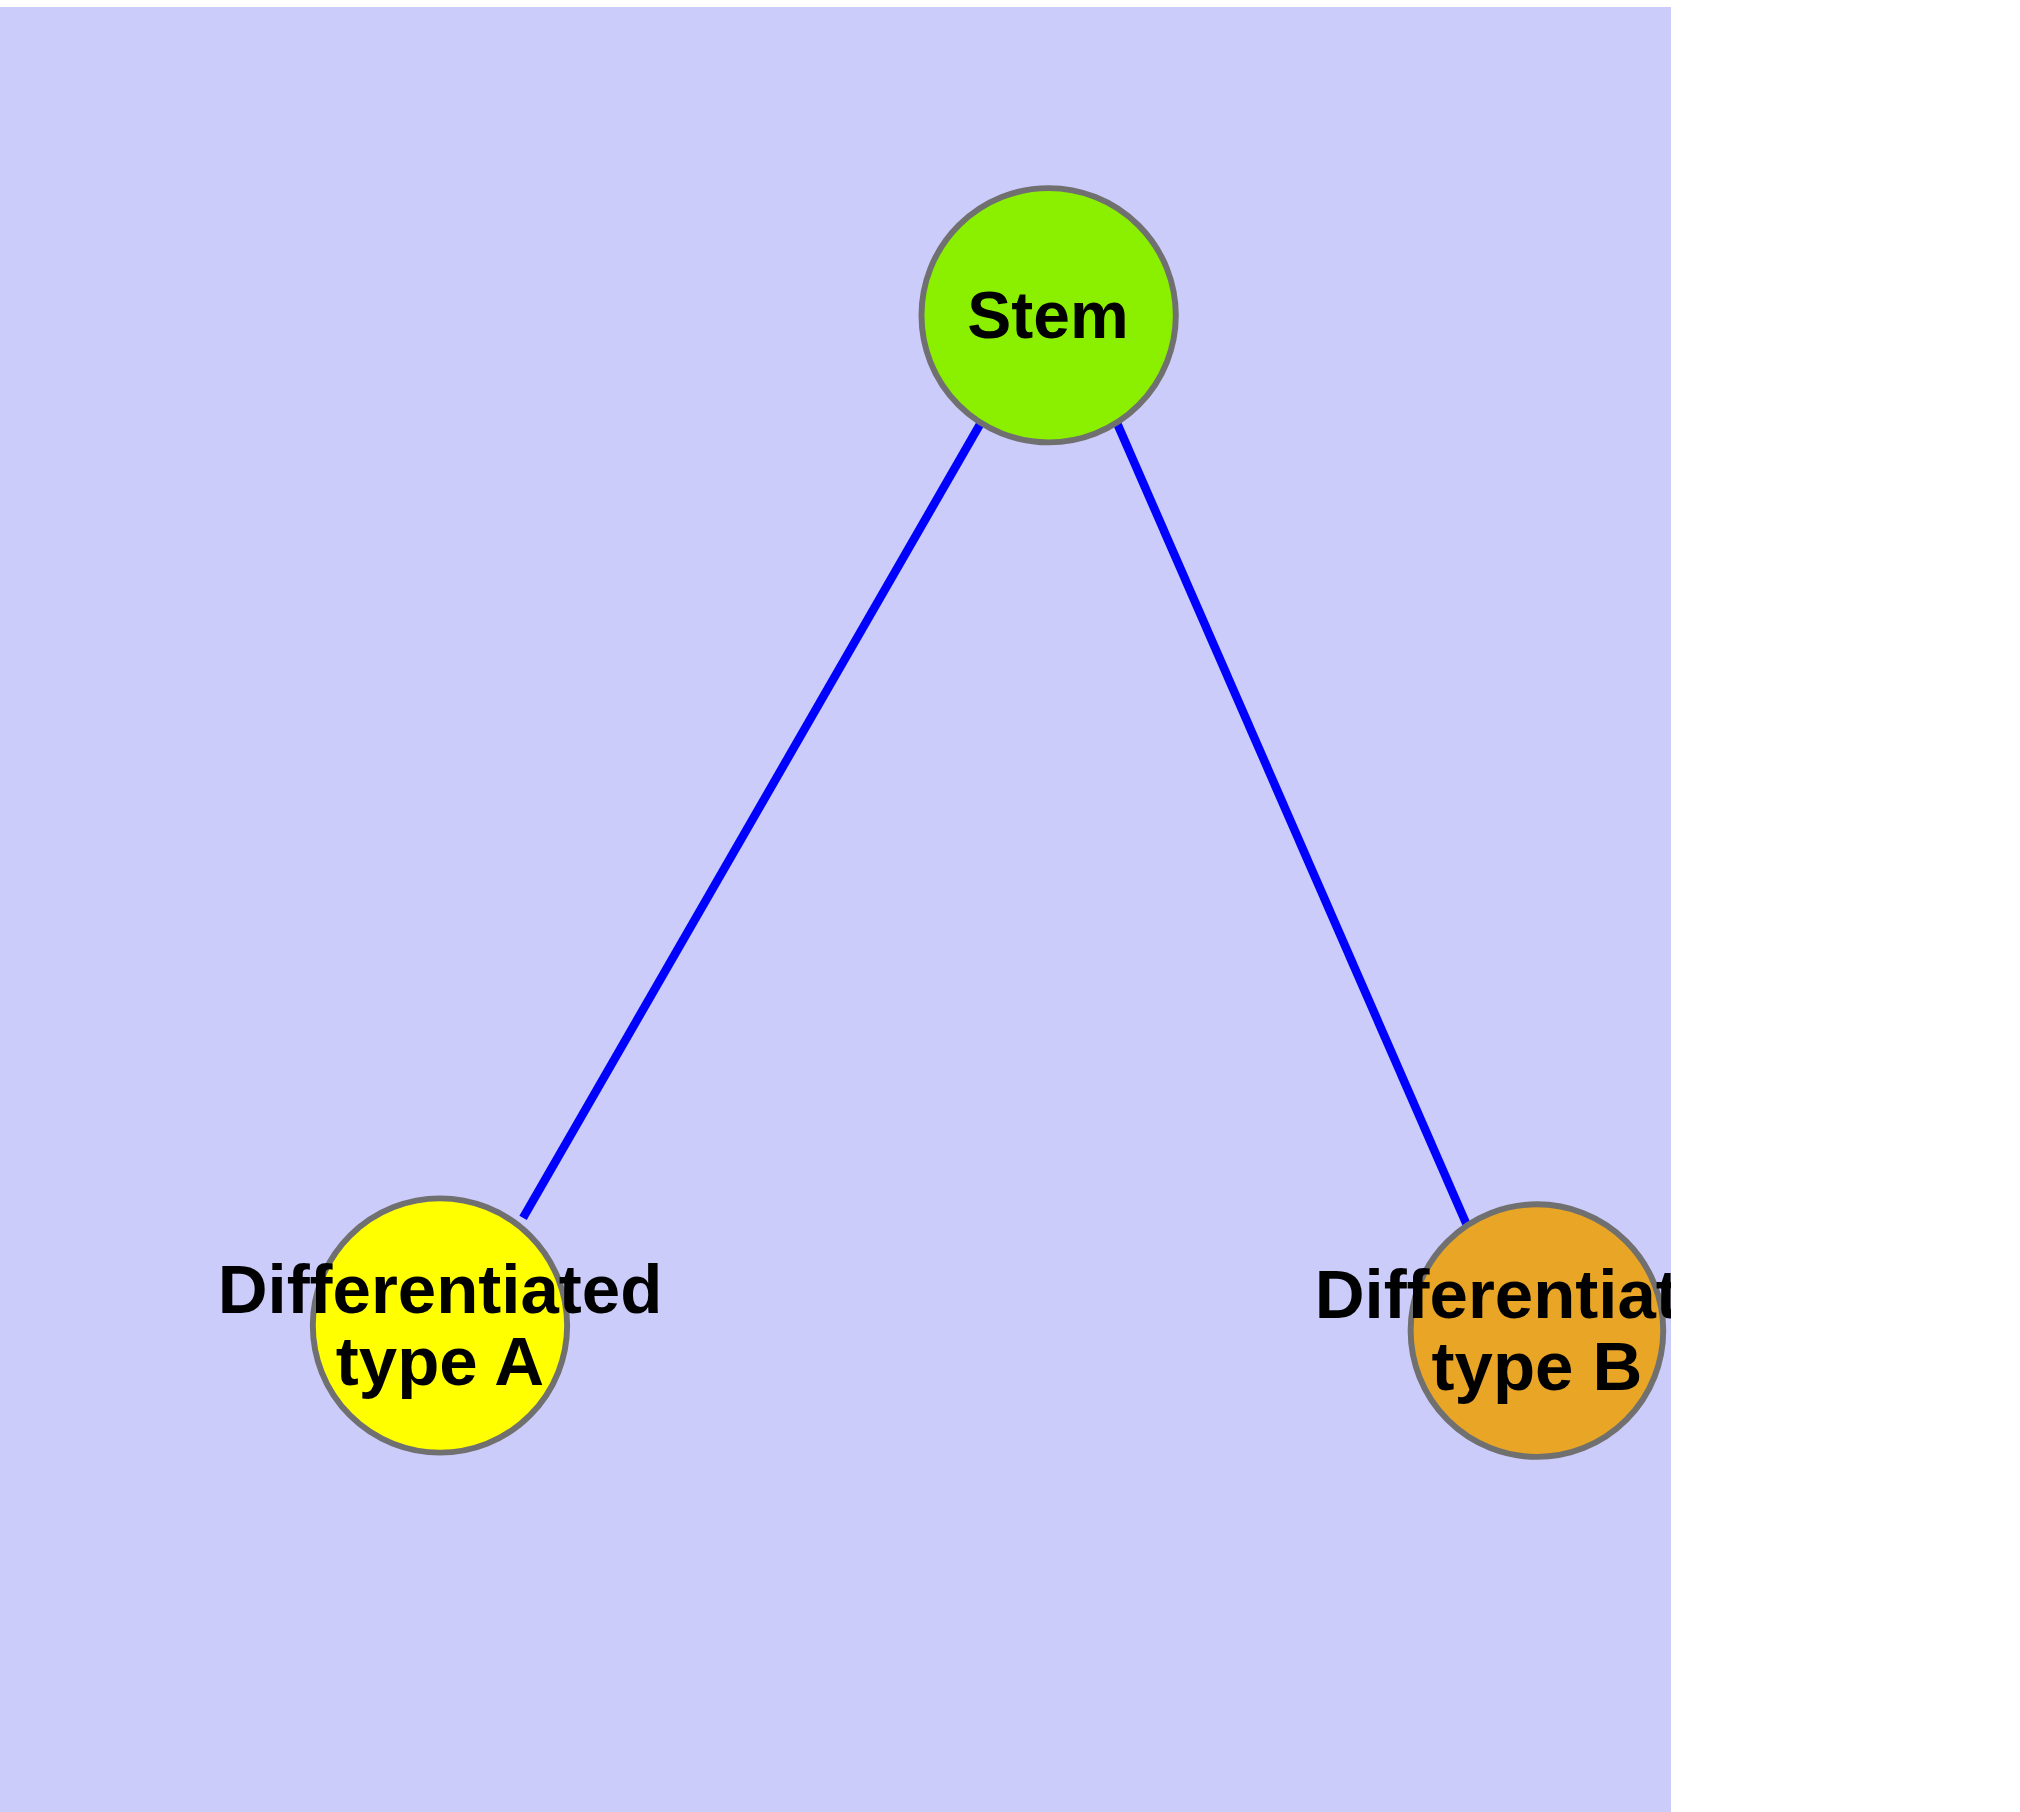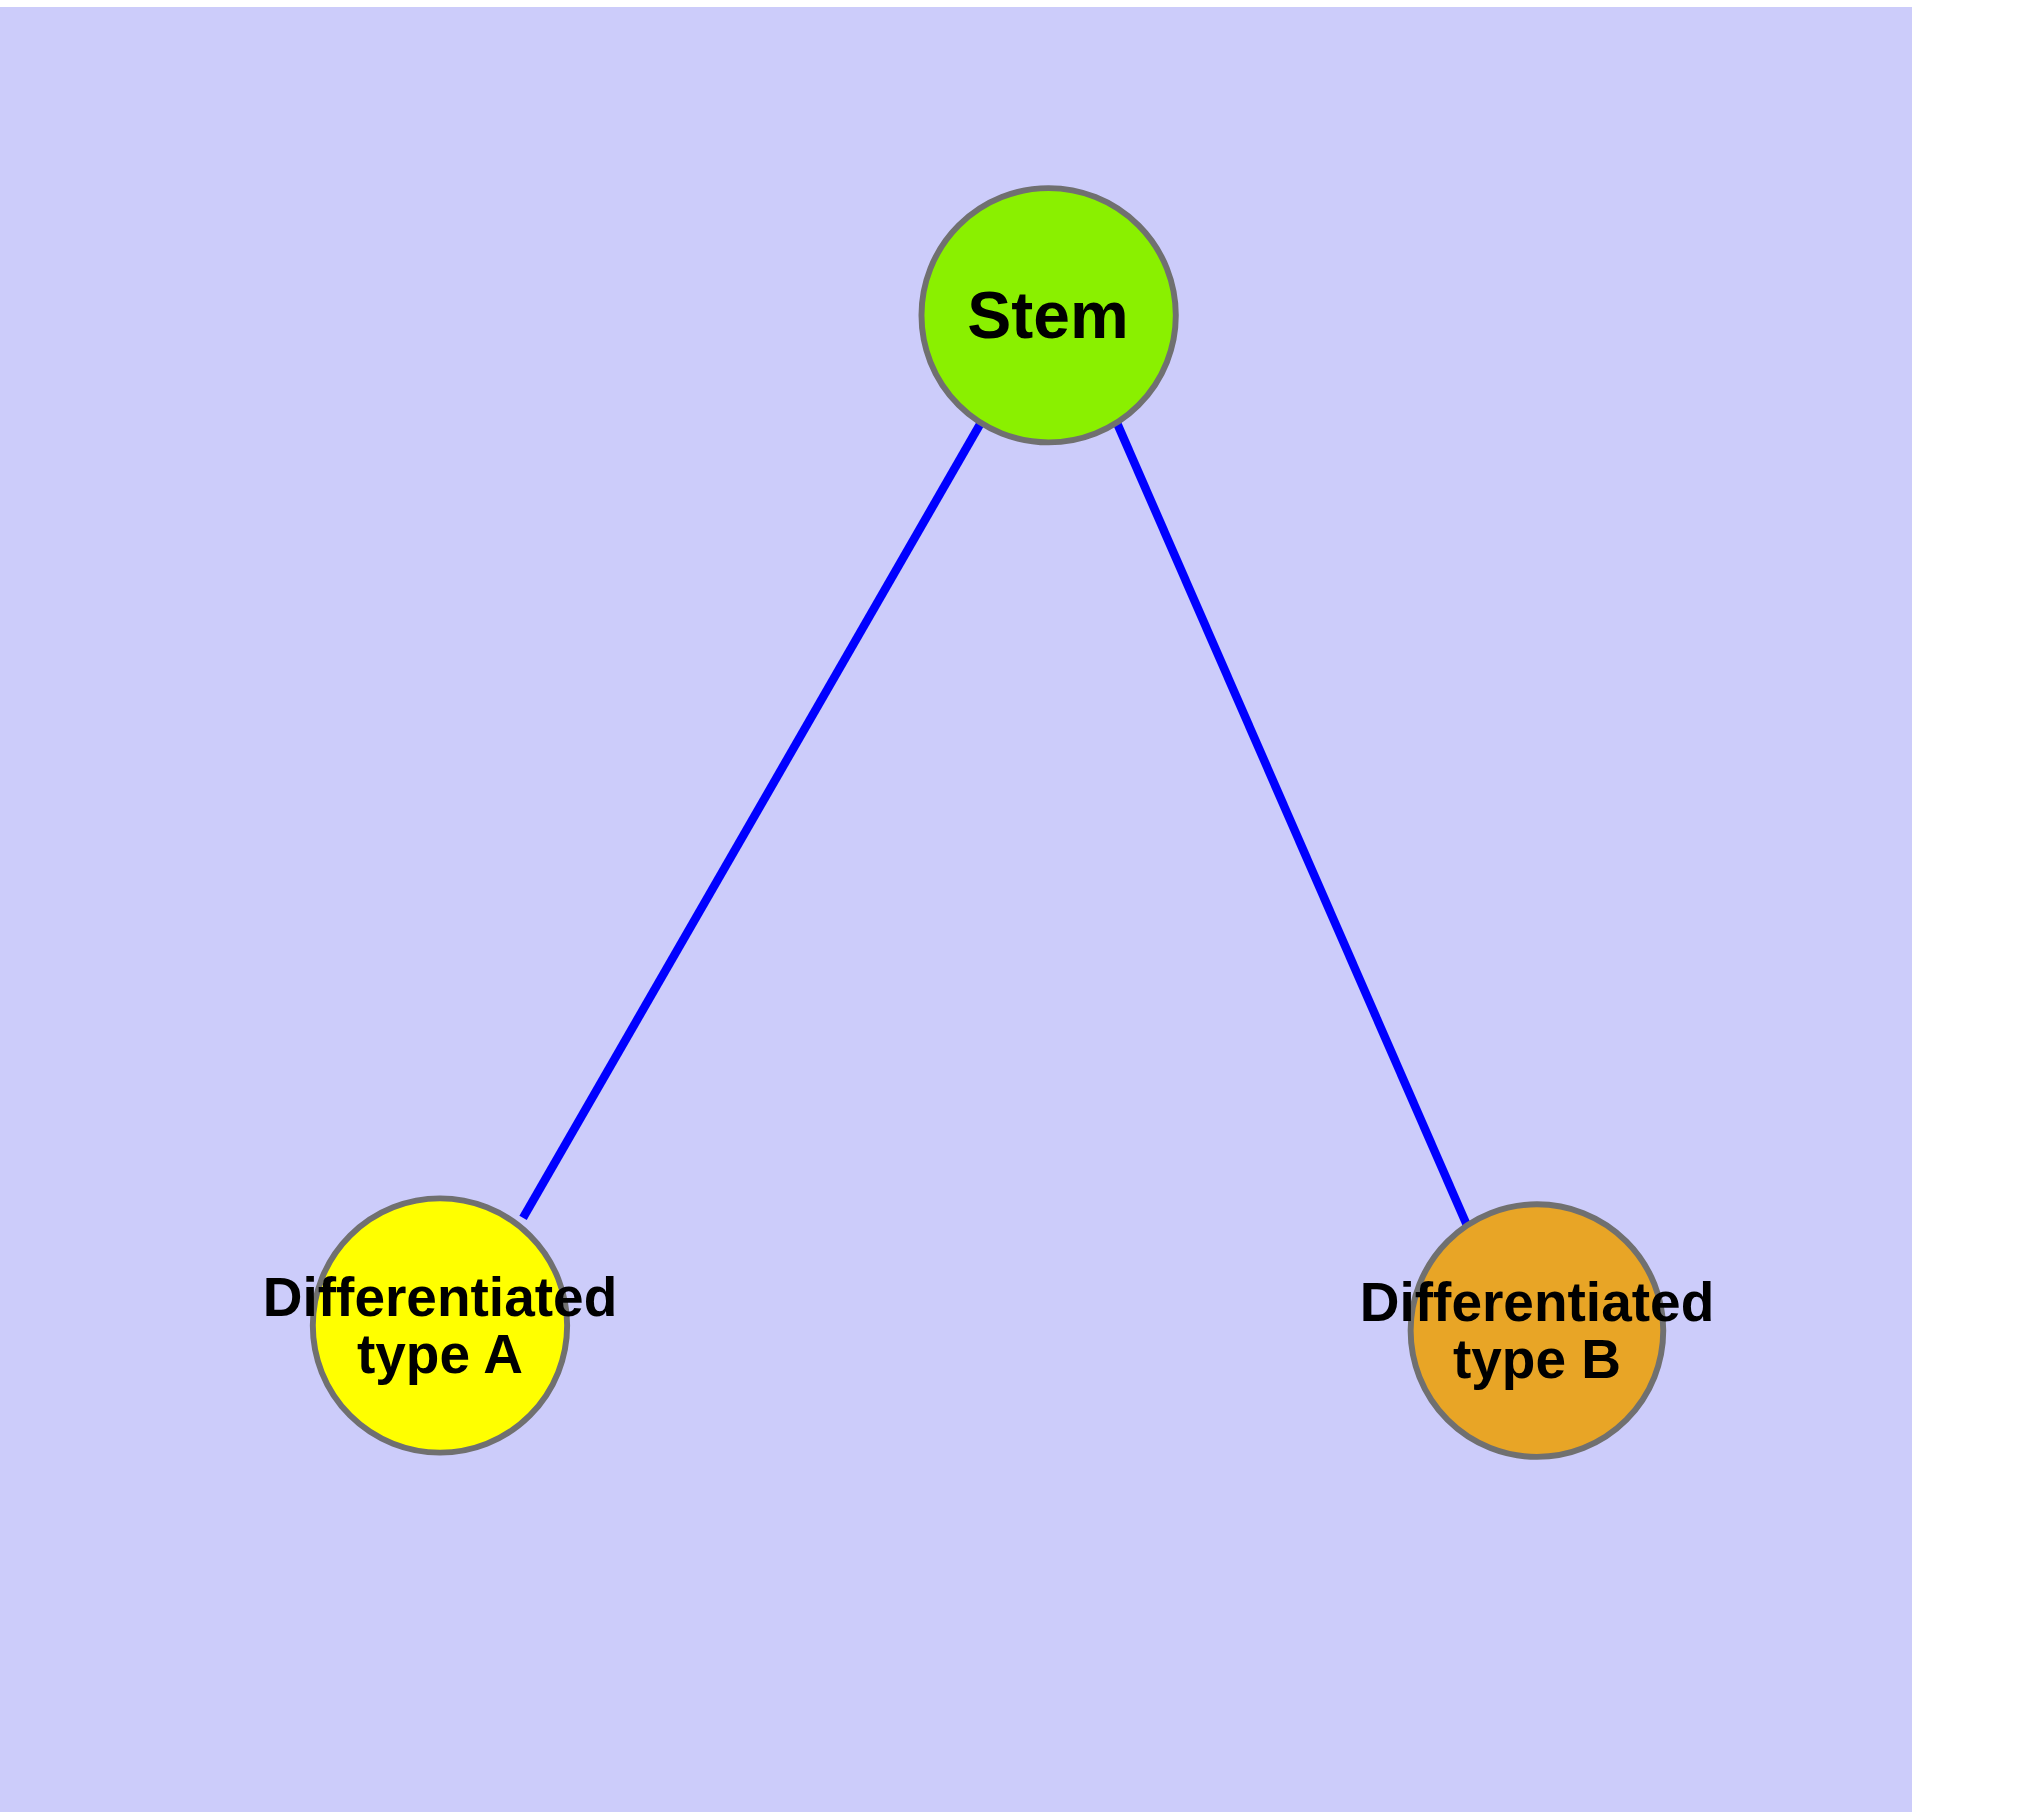--- a/index.html
+++ b/index.html
@@ -3,21 +3,21 @@
 <meta charset="utf-8">
 <title>Cell differentiation graph</title>
 <style>
   html, body {
     margin: 0;
     padding: 0;
     background: #ffffff;
   }
   #canvas {
     position: relative;
-    width: 1912px;
+    width: 1671px;
     height: 1812px;
     overflow: hidden;
     background: #ffffff;
   }
   #plot-bg {
     position: absolute;
     left: 0;
     top: 6.8px;
     width: 2021px;
     height: 1805px;
@@ -49,21 +49,21 @@
     text-align: center;
     line-height: 1.04;
     white-space: pre;
     pointer-events: none;
     transform: translate(-50%, -50%);
   }
   .label-stem {
     font-size: 66px;
   }
   .label-child {
-    font-size: 55px;
+    font-size: 69px;
   }
 </style>
 </head>
 <body>
 
 <div id="canvas" style="background: rgb(255, 255, 255);">
 
   <div id="plot-bg" style="background: rgb(204, 204, 250);"></div>
 
   <svg id="graph" viewBox="0 0 2384 2138" preserveAspectRatio="none">

